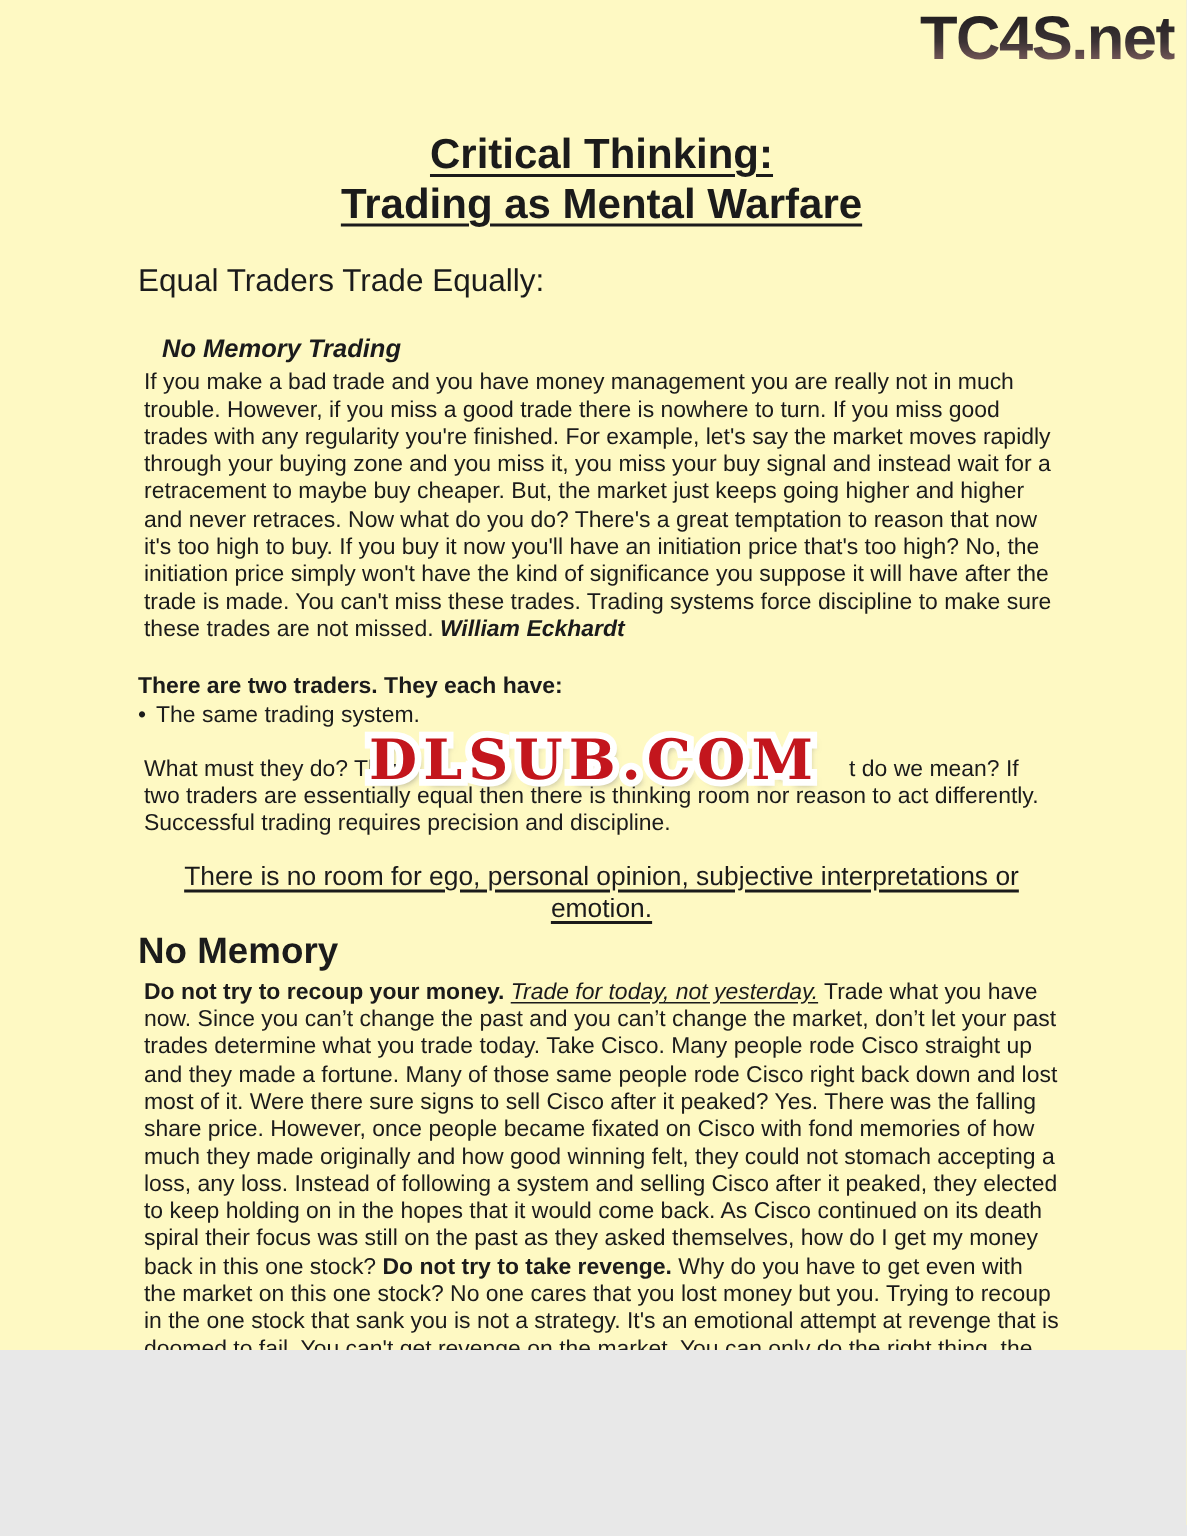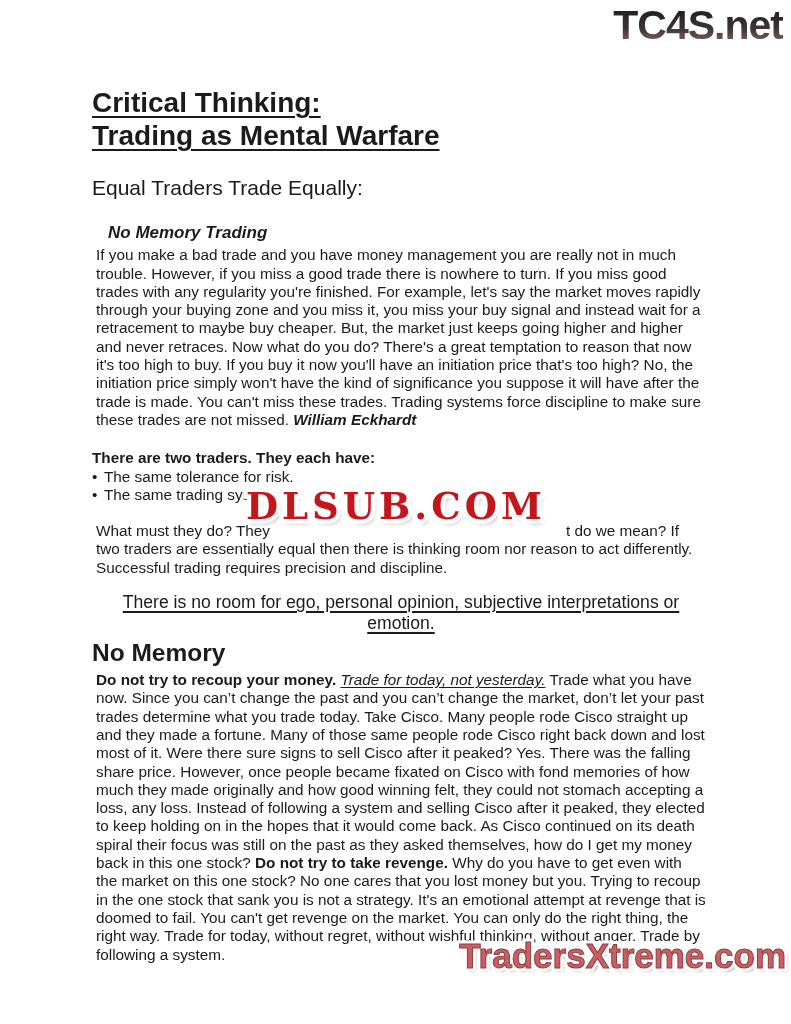--- a/index.html
+++ b/index.html
@@ -1,38 +1,38 @@
 <!DOCTYPE html>
 <html><head>
 <meta charset="utf-8">
 <style>
   html,body{margin:0;padding:0;background:#e8e8e8;}
   .page{
     position:relative;
-    width:791px;height:1024px;
-    background:#ffffff;
+    width:791px;height:900px;
+    background:#fef9c3;
     overflow:hidden;
     font-family:"Liberation Sans","DejaVu Sans",sans-serif;
     color:#1b1b1b;
   }
 
   
   .tc4s{
     position:absolute;top:2px;right:8px;
     font-size:41px;font-weight:700;letter-spacing:-1px;
     background:linear-gradient(180deg,#232021 18%,#3c3335 55%,#9a716f 100%);
     -webkit-background-clip:text;background-clip:text;
     color:transparent;
   }
 
   
   .content{position:absolute;left:92px;top:86px;width:618px;}
 
   .title{
-    margin:0;
+    margin:0;text-align:center;
     font-size:28px;line-height:33px;font-weight:700;
   }
   .title span{
     text-decoration:underline;
     text-decoration-thickness:2px;
     text-underline-offset:4px;
   }
 
   .subtitle{margin:24px 0 0 0;font-size:21px;font-weight:400;}
 
@@ -102,21 +102,20 @@
 
     <p class="subtitle">Equal Traders Trade Equally:</p>
 
     <p class="sec-head">No Memory Trading</p>
 
     <p class="body-p"><span>If you make a bad trade and you have money management you are really not in much trouble. However, if you miss a good trade there is nowhere to turn. If you miss good trades with any regularity you're finished. For example, let's say the market moves rapidly through your buying zone and you miss it, you miss your buy signal and instead wait for a retracement to maybe buy cheaper. But, the market just keeps going higher and higher and never retraces. Now what do you do? There's a great temptation to reason that now it's too high to buy. If you buy it now you'll have an initiation price that's too high? No, the initiation price simply won't have the kind of significance you suppose it will have after the trade is made. You can't miss these trades. Trading systems force discipline to make sure these trades are not missed. </span><span class="attrib">William Eckhardt</span></p>
 
     <p class="bold-head">There are two traders. They each have:</p>
 
     <ul class="bullets">
-      <li><span class="b">•</span><span>The same tolerance for risk.</span></li>
       <li><span class="b">•</span><span>The same trading system.</span></li>
     </ul>
 
     <p class="body-p mt"><span>What must they do? They</span><span class="wm-gap"></span><span>t do we mean? If two </span><span>traders are essentially equal then there is thinking room nor reason to act differently. Successful trading requires precision and discipline.</span></p>
 
     <p class="ego">There is no room for ego, personal opinion, subjective interpretations or emotion.</p>
 
     <h2 class="nomem">No Memory</h2>
 
     <p class="body-p"><span class="lead">Do not try to recoup your money. </span><span class="ital-ul">Trade for today, not yesterday.</span><span> Trade what you have now. Since you can’t change the past and you can’t change the market, don’t let your past trades determine what you trade today. Take Cisco. Many people rode Cisco straight up and they made a fortune. Many of those same people rode Cisco right back down and lost most of it. Were there sure signs to sell Cisco after it peaked? Yes. There was the falling share price. However, once people became fixated on Cisco with fond memories of how much they made originally and how good winning felt, they could not stomach accepting a loss, any loss. Instead of following a system and selling Cisco after it peaked, they elected to keep holding on in the hopes that it would come back. As Cisco continued on its death spiral their focus was still on the past as they asked themselves, how do I get my money back in this one stock? </span><span class="lead">Do not try to take revenge. </span><span>Why do you have to get even with the market on this one stock? No one cares that you lost money but you. Trying to recoup in the one stock that sank you is not a strategy. It's an emotional attempt at revenge that is doomed to fail. You can't get revenge on the market. You can only do the right thing, the right way. Trade for today, without regret, without wishful thinking, without anger. Trade by following a system.</span></p>

